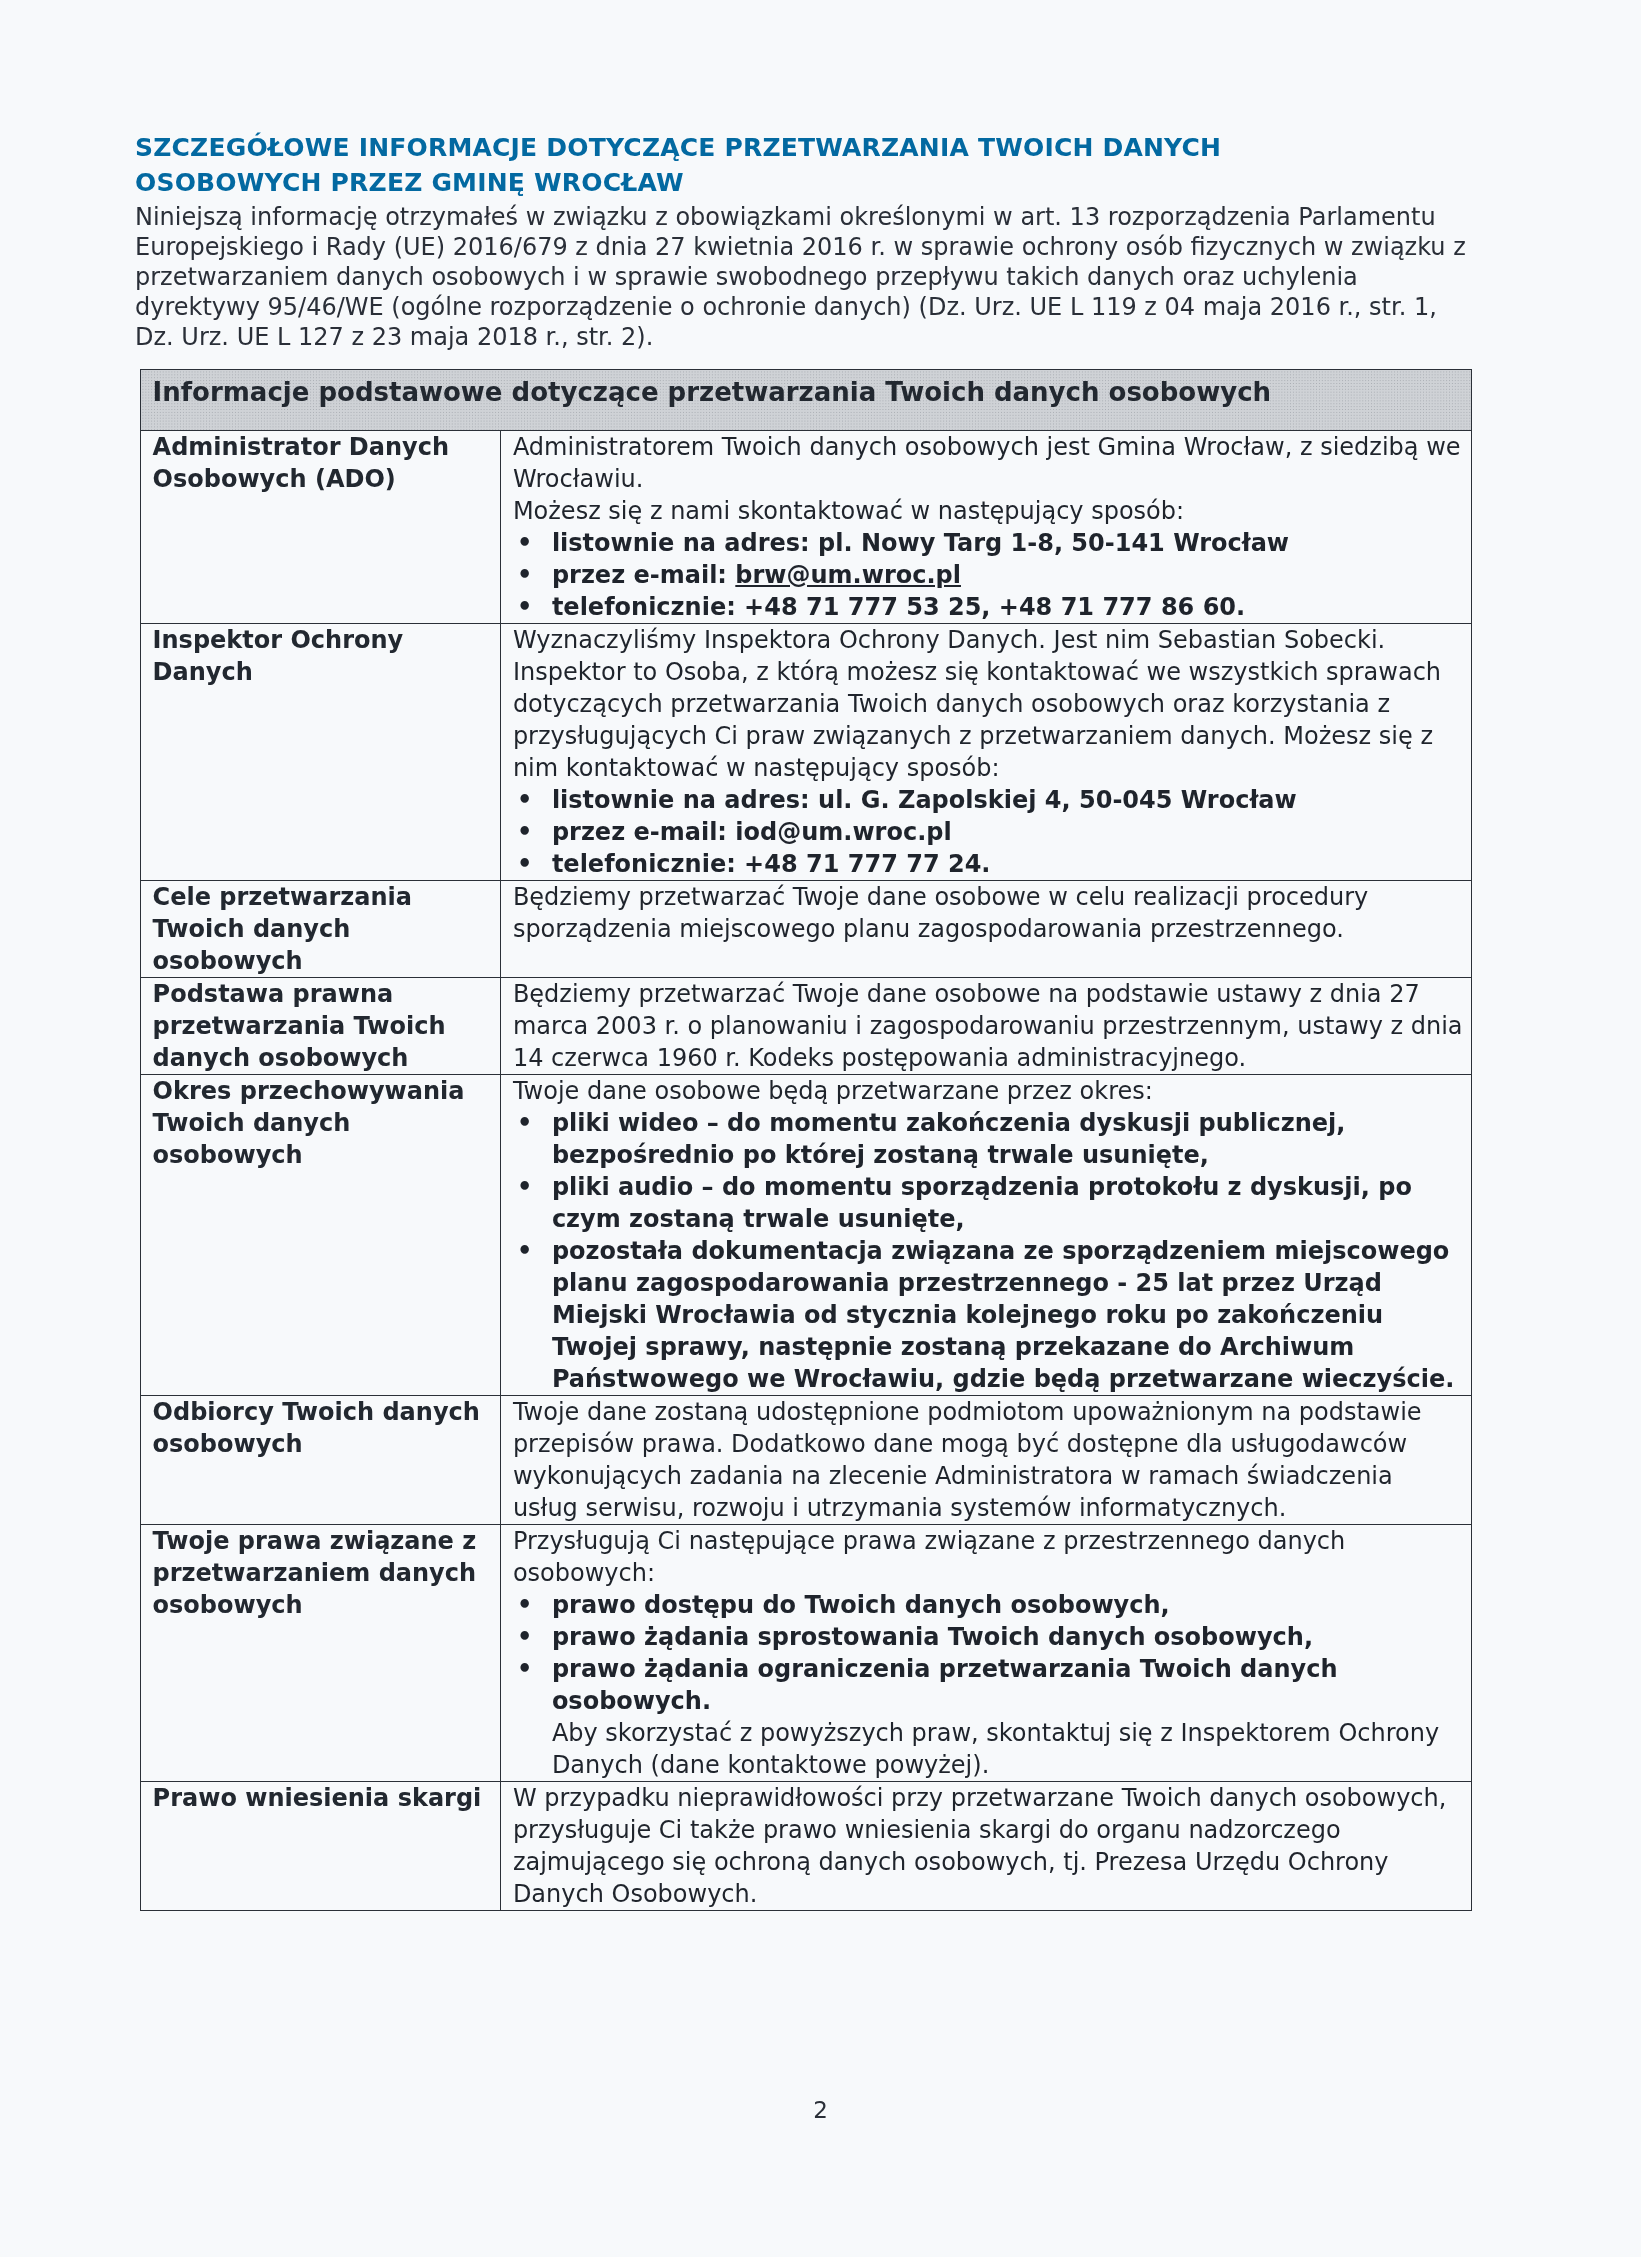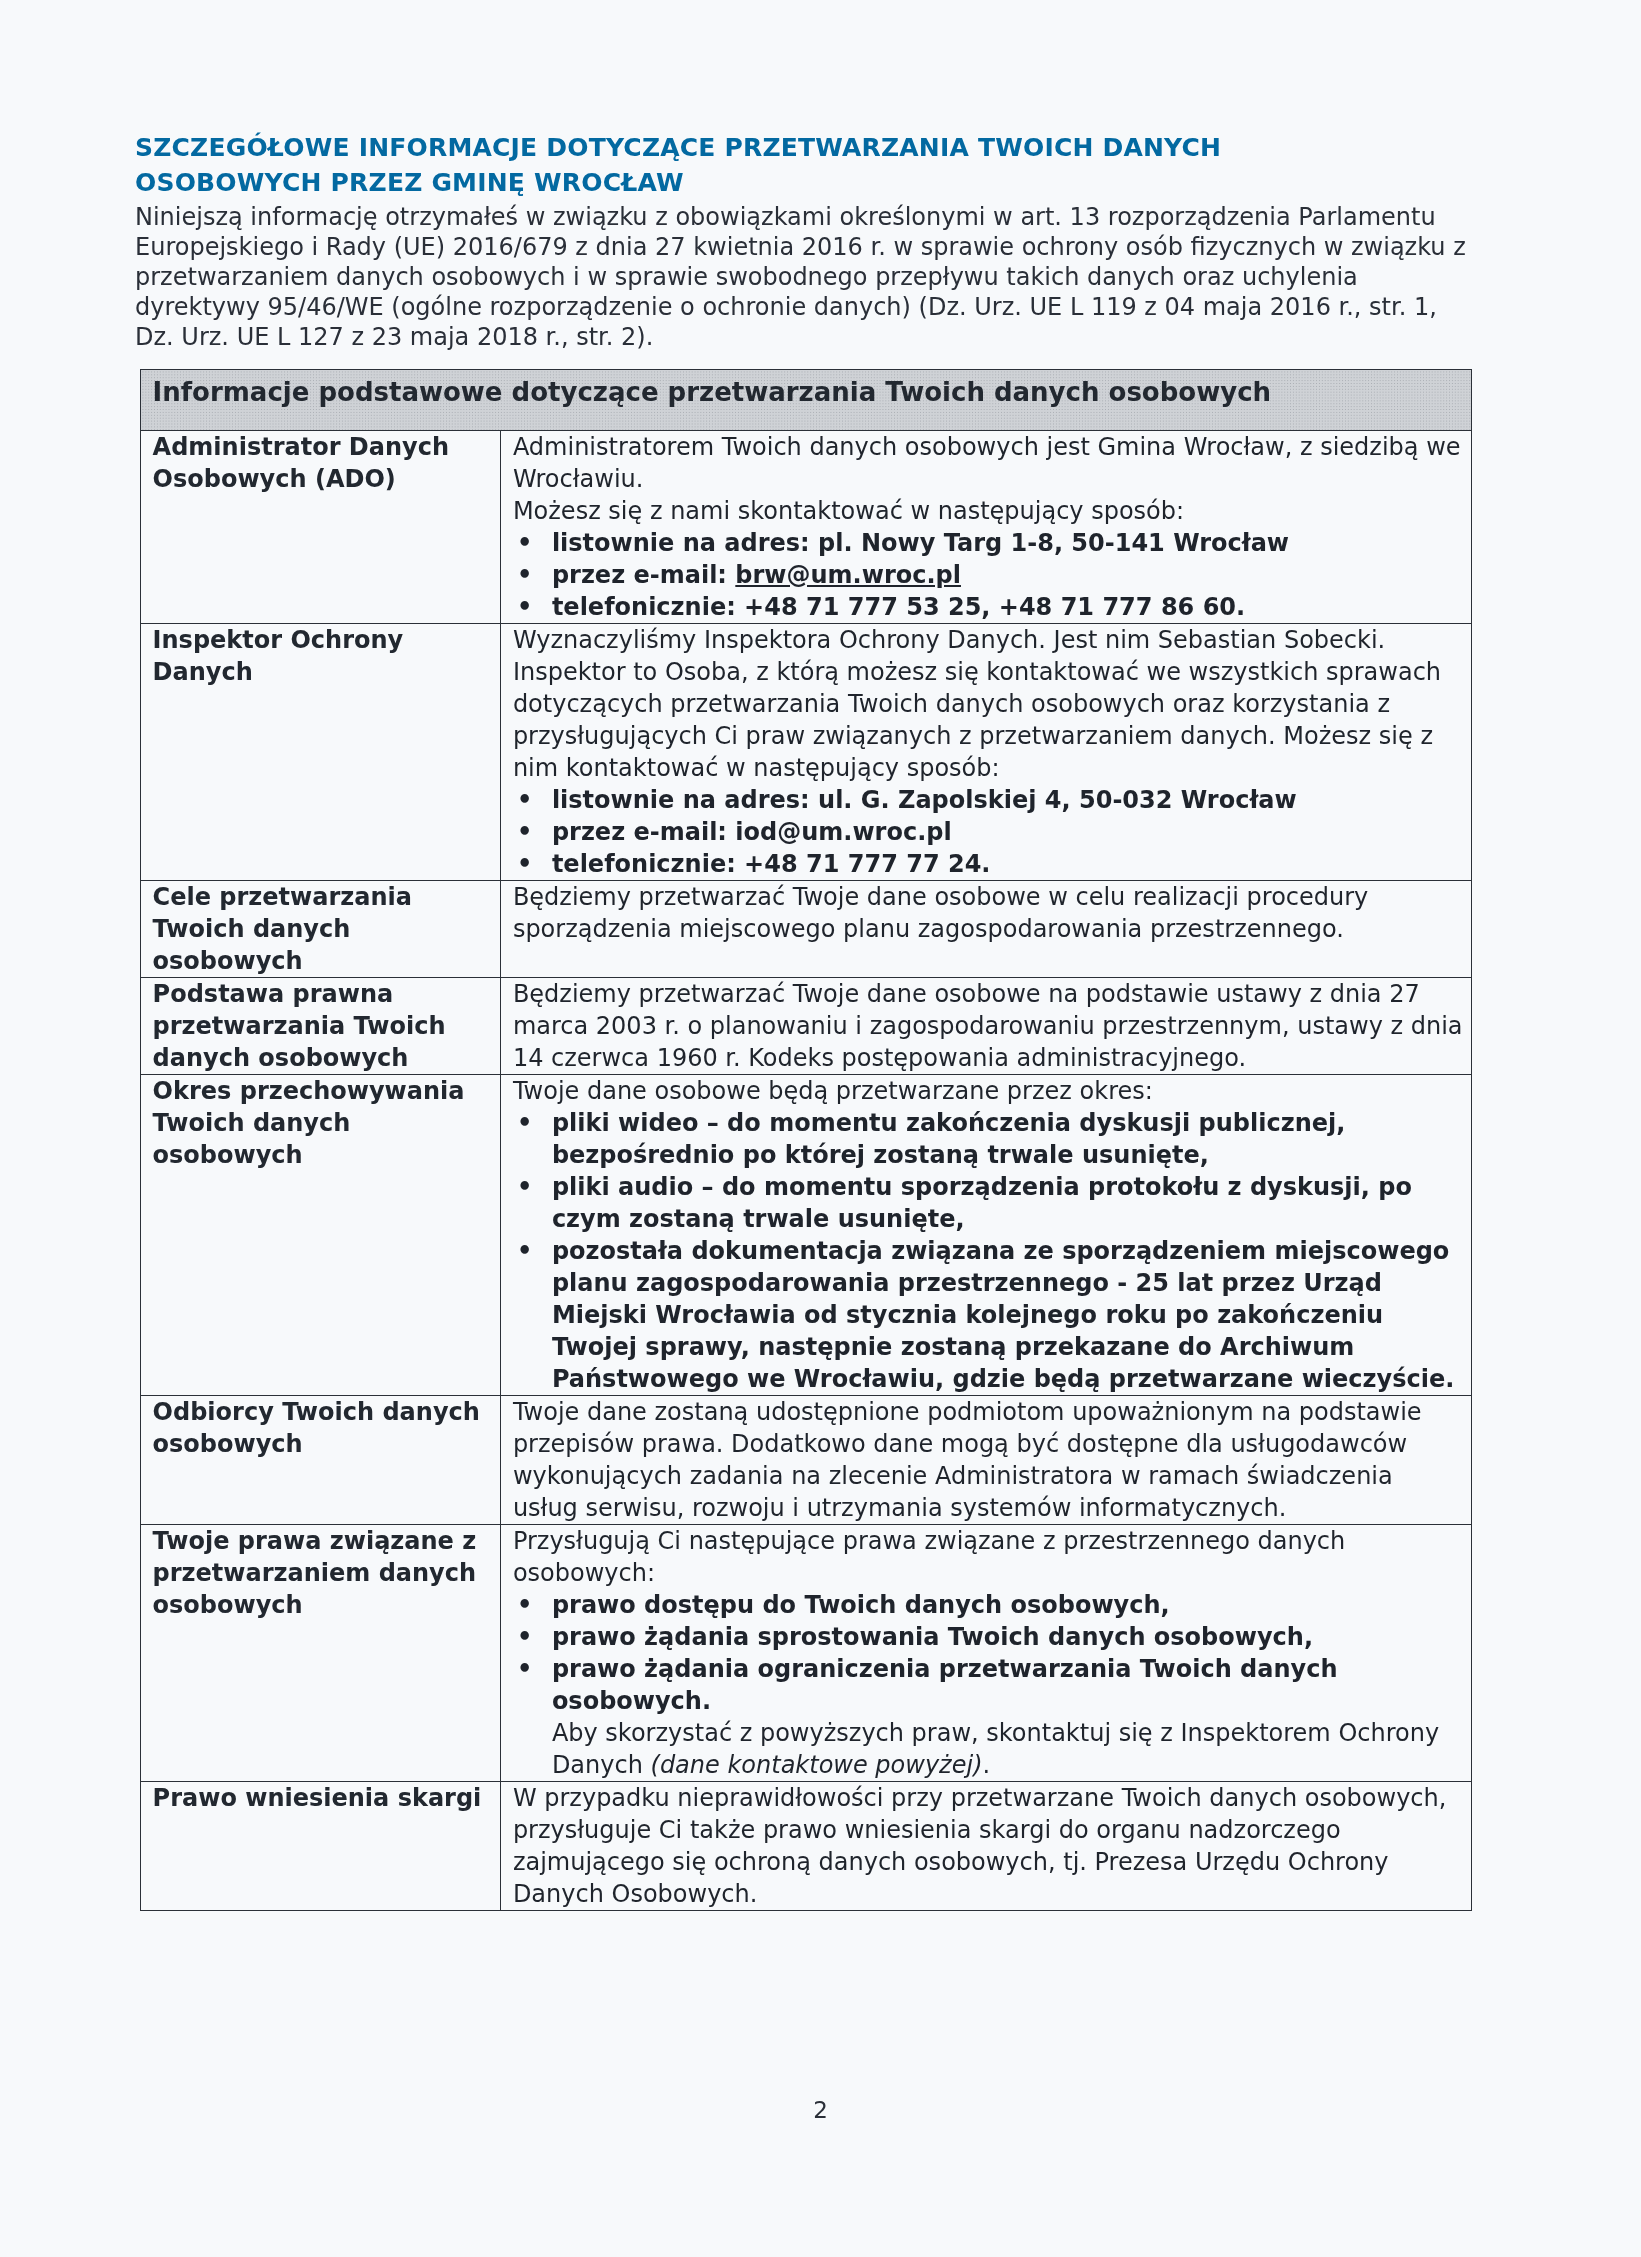--- a/index.html
+++ b/index.html
@@ -66,21 +66,21 @@
     font-weight: bold;
   }
   ul.bullets li { position: relative; }
   ul.bullets li::before {
     content: "\2022";
     position: absolute;
     left: -35px;
     font-weight: bold;
   }
   .link { text-decoration: underline; }
-  .italic { font-style: italic; }
+  .italic { }
   .indent { padding-left: 39px; }
   .page-number {
     position: absolute;
     left: 0; right: 0;
     top: 2097px;
     text-align: center;
     font-size: 23px;
     color: #2a2f38;
   }
 </style>
@@ -111,21 +111,21 @@
           <li>telefonicznie: +48 71 777 53 25, +48 71 777 86 60.</li>
         </ul>
       </td>
     </tr>
 
     <tr>
       <td class="label">Inspektor Ochrony Danych</td>
       <td class="content">
         <div>Wyznaczyliśmy Inspektora Ochrony Danych. Jest nim Sebastian Sobecki. Inspektor to Osoba, z którą możesz się kontaktować we wszystkich sprawach dotyczących przetwarzania Twoich danych osobowych oraz korzystania z przysługujących Ci praw związanych z przetwarzaniem danych. Możesz się z nim kontaktować w następujący sposób:</div>
         <ul class="bullets">
-          <li>listownie na adres: ul. G. Zapolskiej 4, 50-032 Wrocław</li>
+          <li>listownie na adres: ul. G. Zapolskiej 4, 50-045 Wrocław</li>
           <li>przez e-mail: iod@um.wroc.pl</li>
           <li>telefonicznie: +48 71 777 77 24.</li>
         </ul>
       </td>
     </tr>
 
     <tr>
       <td class="label">Cele przetwarzania Twoich danych osobowych</td>
       <td class="content">Będziemy przetwarzać Twoje dane osobowe w celu realizacji procedury sporządzenia miejscowego planu zagospodarowania przestrzennego.</td>
     </tr>

